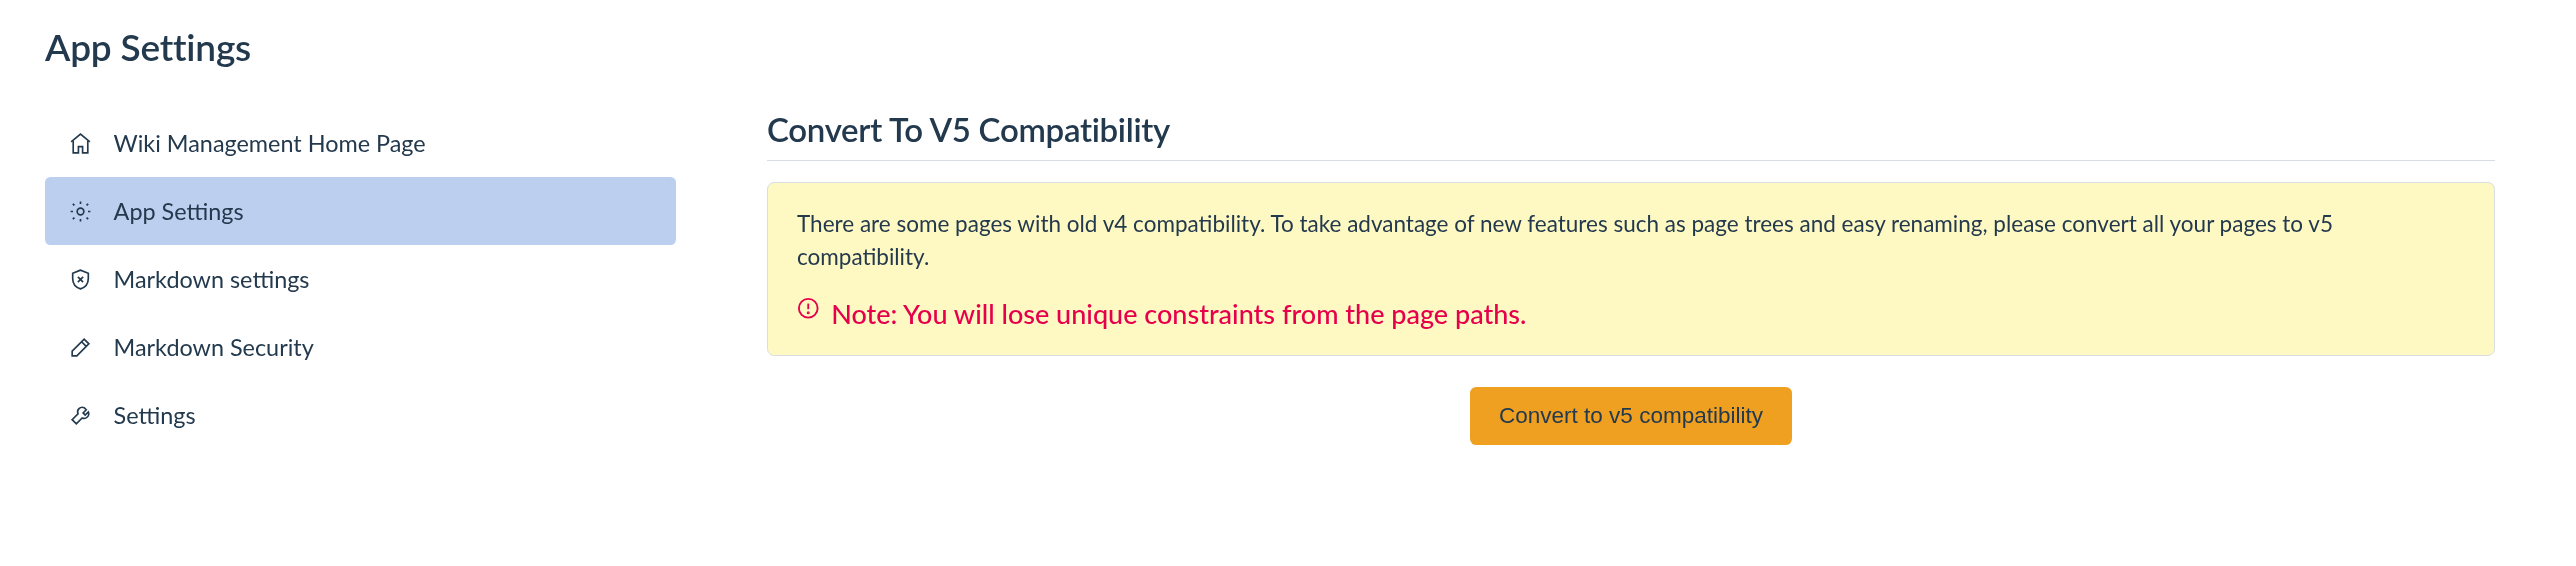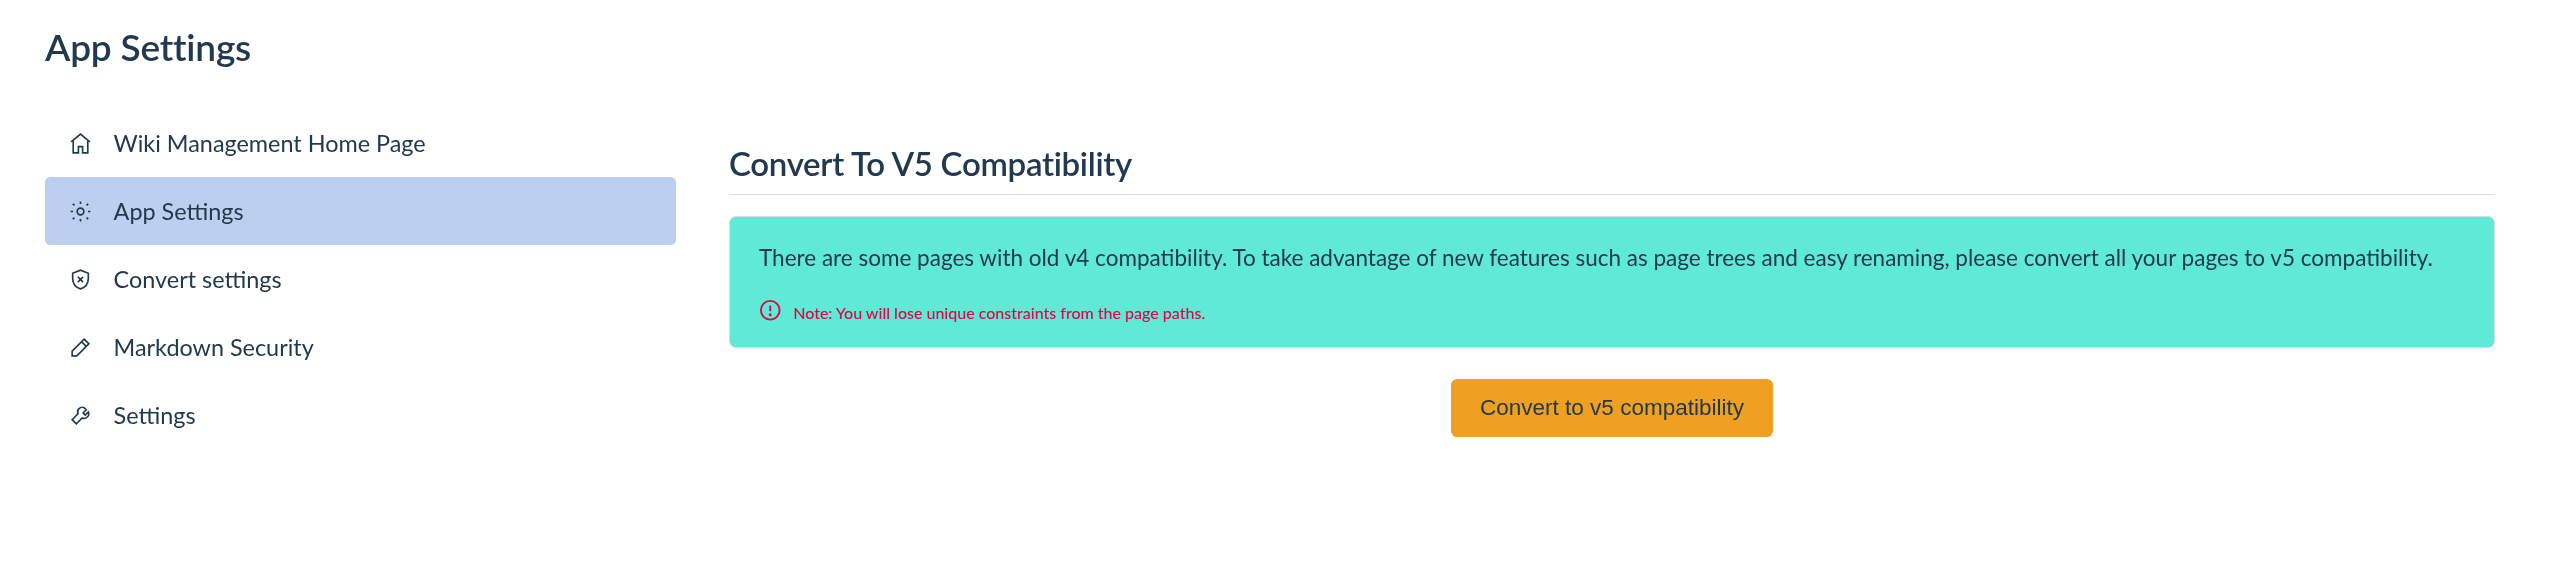--- a/index.html
+++ b/index.html
@@ -19,21 +19,21 @@
   }
   .page-title {
     font-size: 37px;
     font-weight: 600;
     color: #23394d;
     margin-bottom: 40px;
     letter-spacing: -0.2px;
   }
   .layout {
     display: flex;
-    gap: 53px;
+    gap: 91px;
   }
   .sidebar {
     width: 631px;
     flex-shrink: 0;
   }
   .sidebar-item {
     display: flex;
     align-items: center;
     gap: 20px;
     padding: 20px 21.6px;
@@ -57,50 +57,49 @@
     stroke-width: 1.6;
     fill: none;
   }
   .sidebar-item.active {
     background: #bdcfee;
     border-radius: 5.4px;
   }
   .content {
     flex: 1;
     padding-right: 36px;
-    margin-top: 34px;
   }
   .section-title {
     font-size: 33px;
     font-weight: 600;
     color: #23394d;
     padding-bottom: 10.8px;
     border-bottom: 0.9px solid #d7dde3;
     margin-bottom: 21.6px;
     letter-spacing: -0.3px;
   }
   .info-box {
     border: 0.9px solid #d7dde3;
     border-radius: 7.2px;
     padding: 25px 29px;
-    background: #5eead4;
+    background: #fef9c3;
     margin-bottom: 31px;
   }
   .info-text {
     font-size: 22.5px;
     line-height: 1.45;
     color: #23394d;
     margin-bottom: 23.4px;
   }
   .note-line {
     display: flex;
-    align-items: flex-end;
+    align-items: flex-start;
     gap: 10.8px;
     color: #e6004c;
-    font-size: 16px;
+    font-size: 27px;
     font-weight: 500;
   }
   .note-line .alert-icon {
     width: 23.4px;
     height: 23.4px;
     display: flex;
     align-items: center;
     justify-content: center;
   }
   .note-line .alert-icon svg {
@@ -155,21 +154,21 @@
         <span>App Settings</span>
       </div>
 
       <div class="sidebar-item">
         <span class="icon">
           <svg viewBox="0 0 24 24">
               <path d="M12 3 4.5 6v5c0 5 3.2 8.6 7.5 10 4.3-1.4 7.5-5 7.5-10V6L12 3z"></path>
               <path d="M9.5 9.5l5 5M14.5 9.5l-5 5"></path>
             </svg>
         </span>
-        <span>Convert settings</span>
+        <span>Markdown settings</span>
       </div>
 
       <div class="sidebar-item">
         <span class="icon">
           <svg viewBox="0 0 24 24">
               <path d="M4 20h4.5L20 8.5 15.5 4 4 15.5V20z"></path>
               <path d="M13 6.5 17.5 11"></path>
             </svg>
         </span>
         <span>Markdown Security</span>

